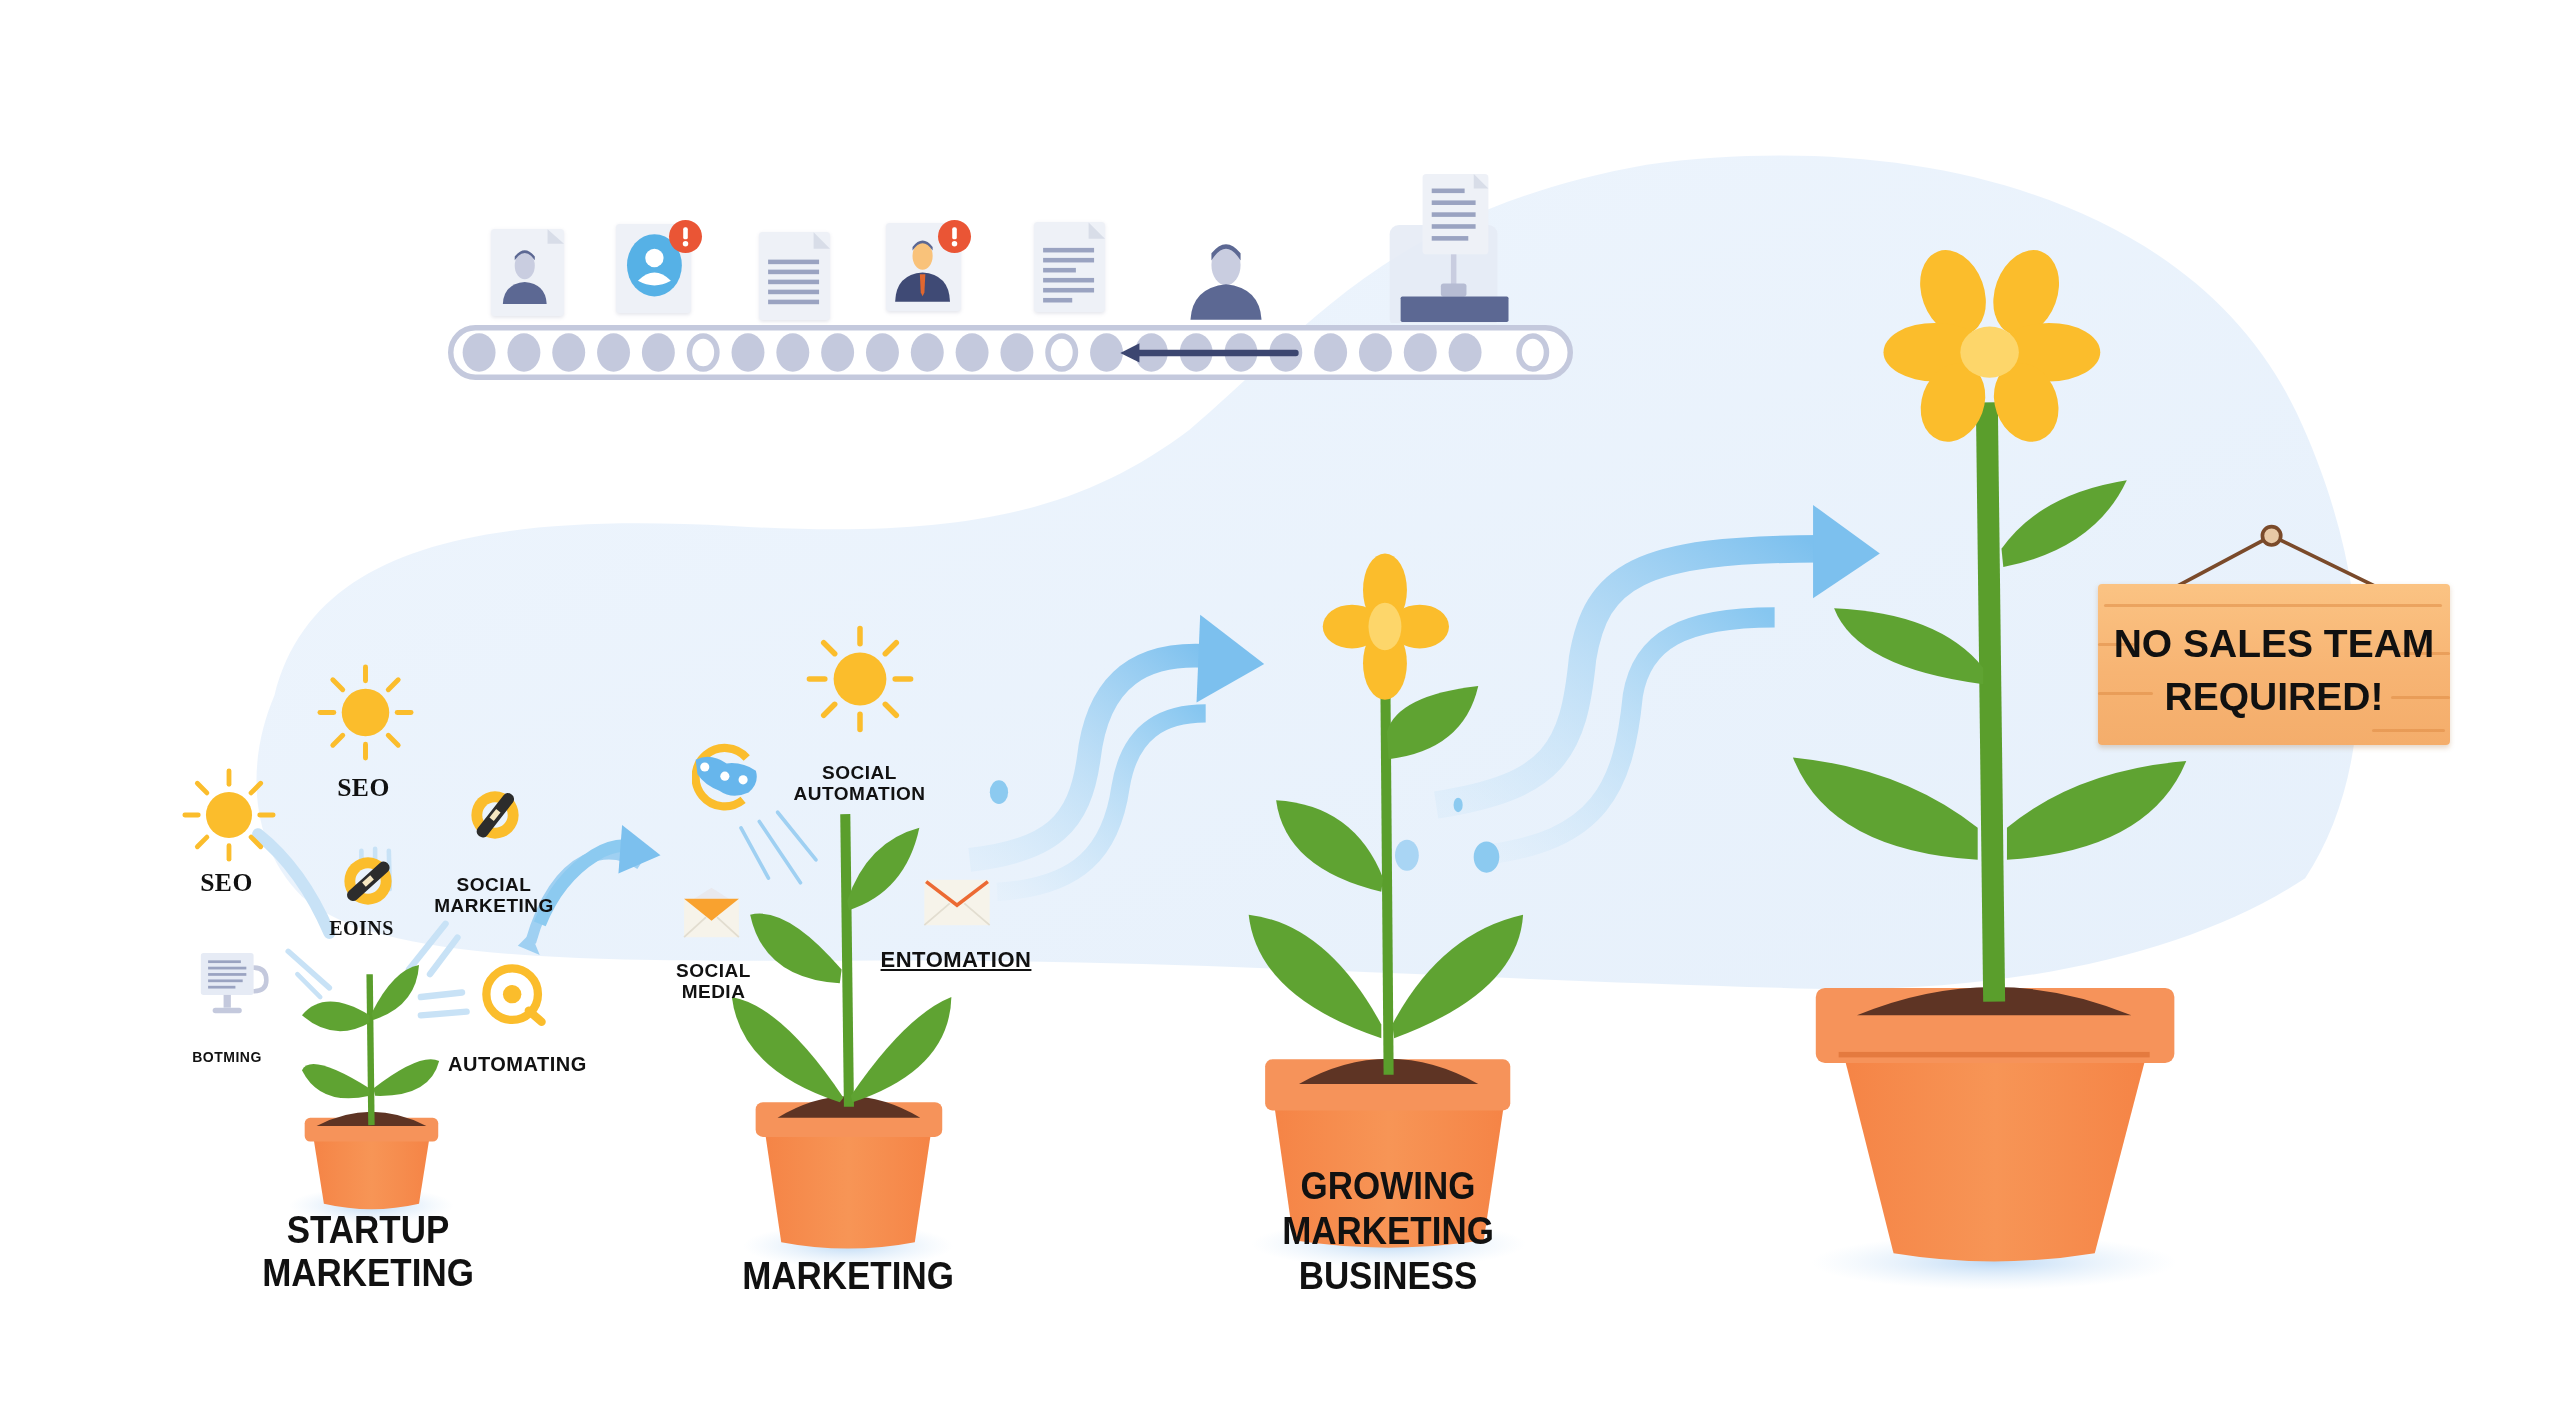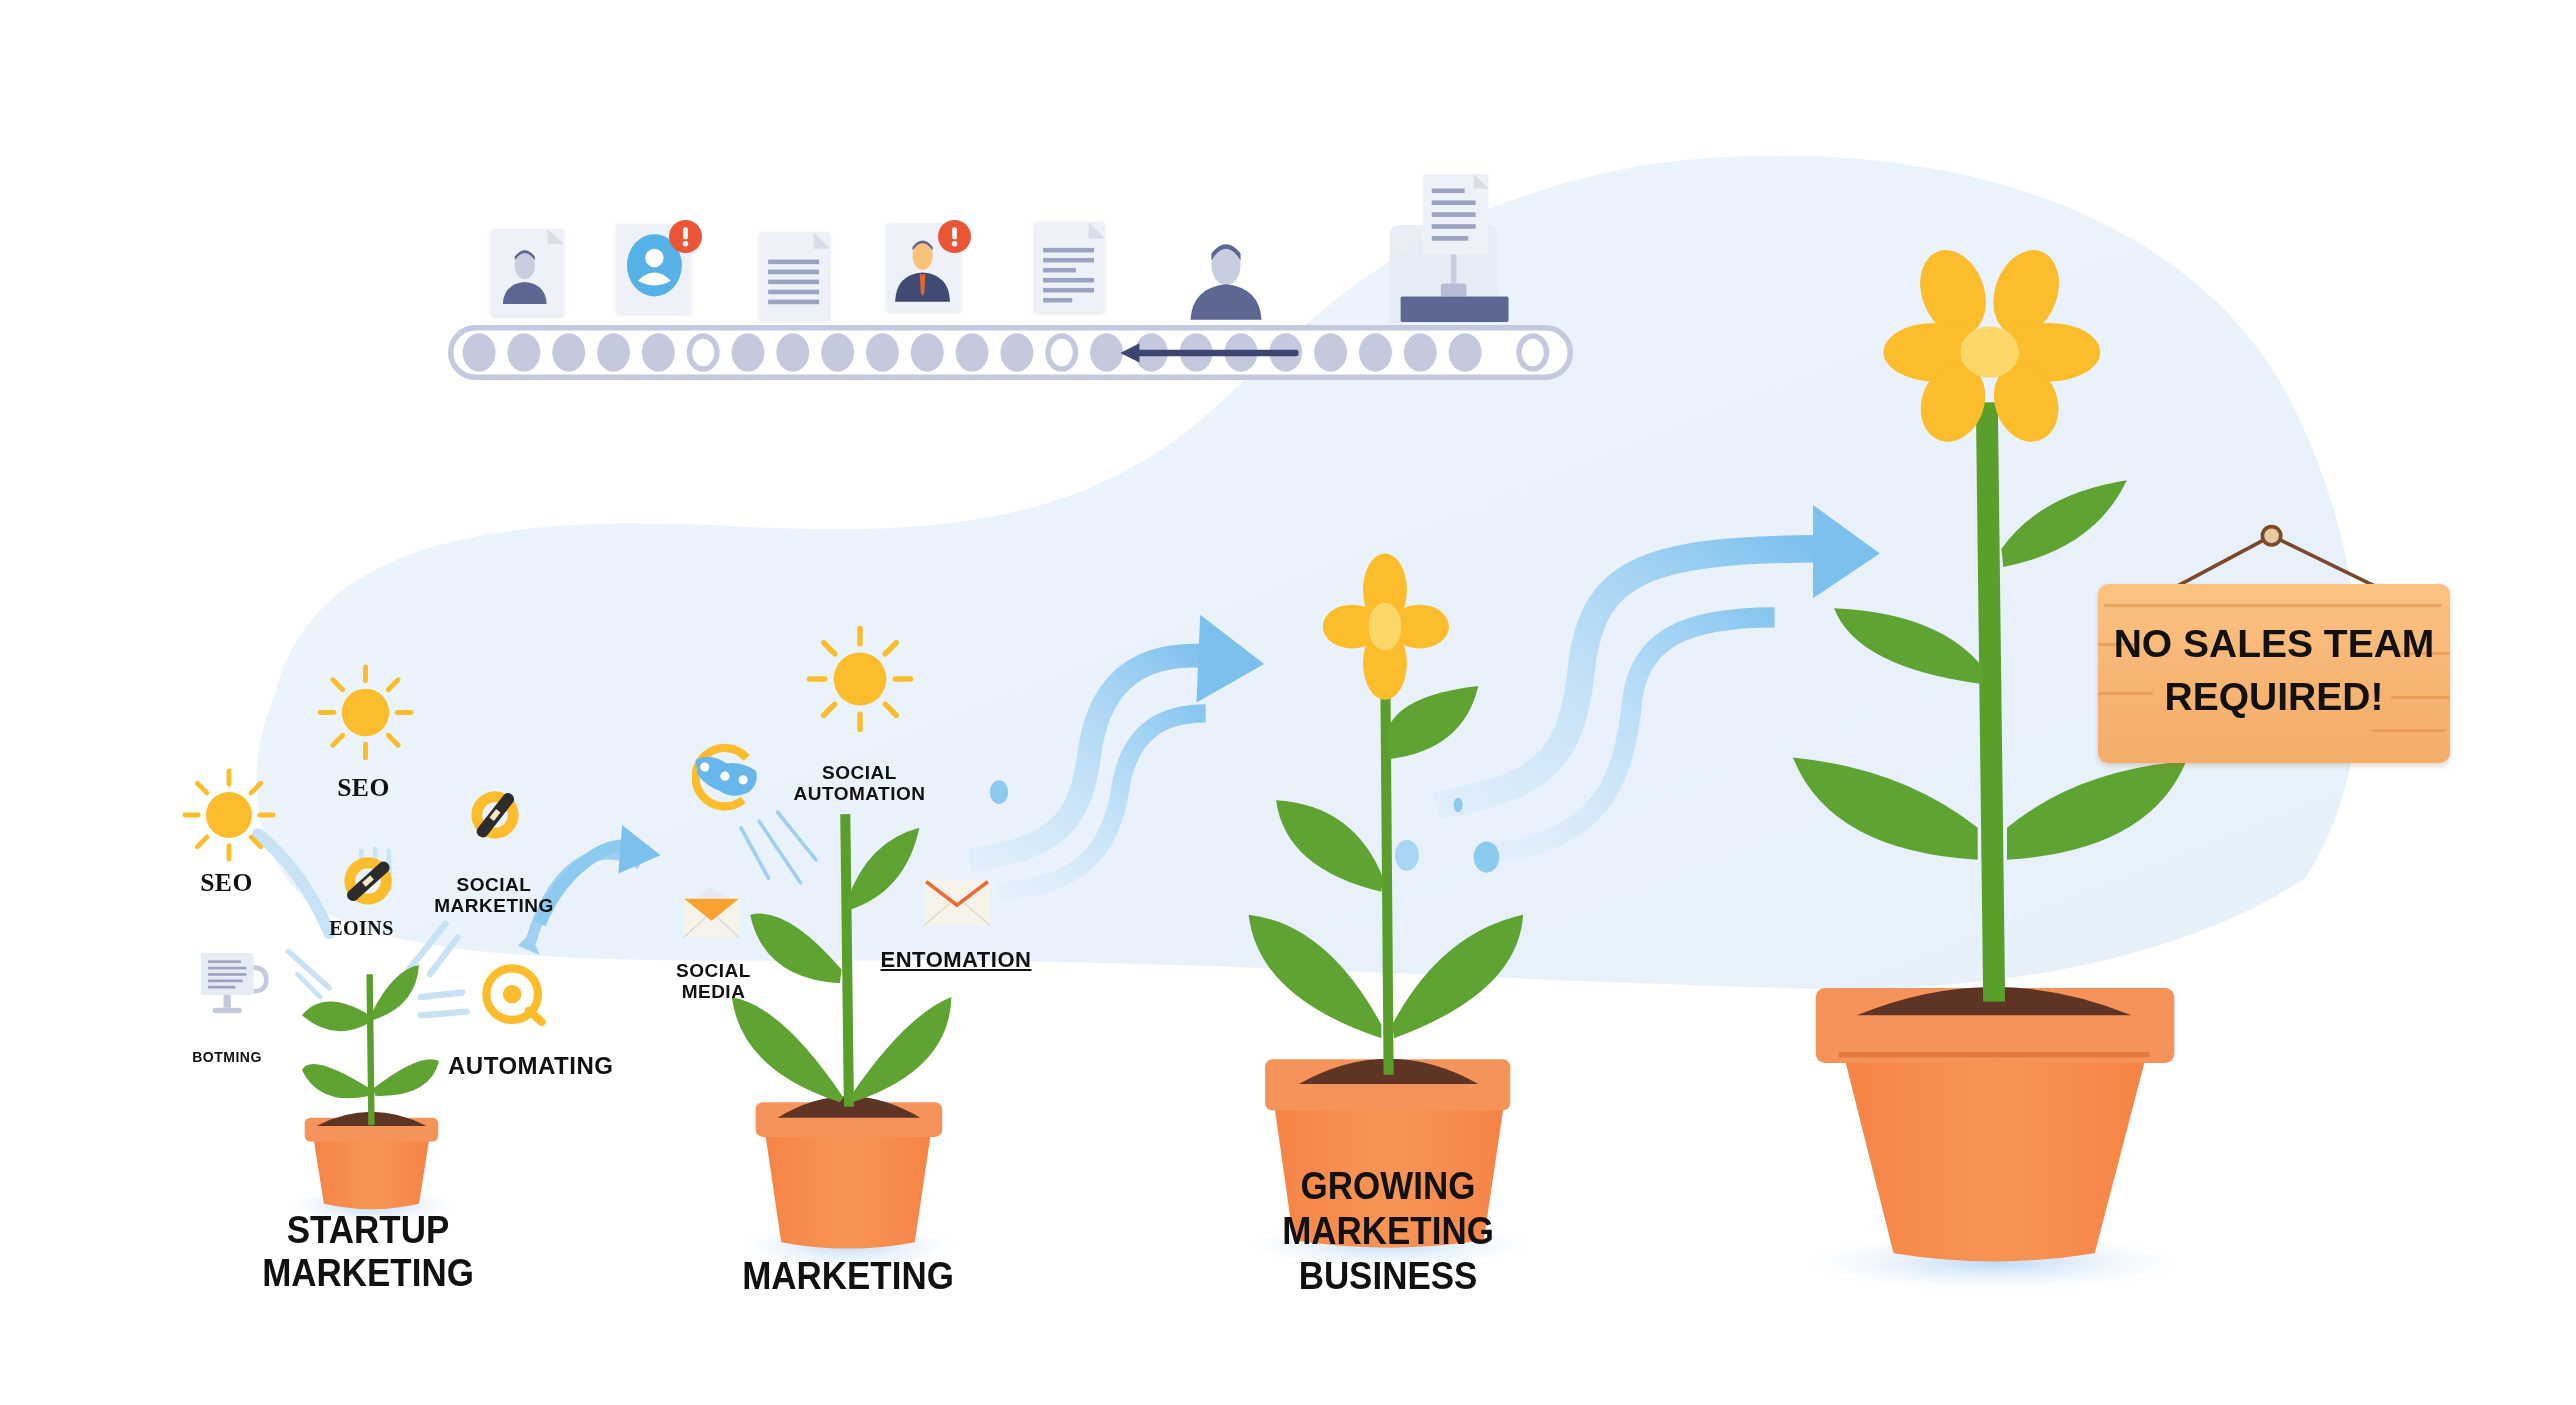--- a/index.html
+++ b/index.html
@@ -3,21 +3,21 @@
 <meta charset="utf-8">
 <style>
   html, body { margin: 0; padding: 0; background: #ffffff; }
   body { width: 2576px; height: 1405px; position: relative; overflow: hidden; font-family: "Liberation Sans", "DejaVu Sans", sans-serif; }
   .layer { position: absolute; left: 0; top: 0; width: 2576px; height: 1405px; }
   .abs { position: absolute; }
   .label { position: absolute; color: #111; font-weight: 700; text-align: center; white-space: nowrap; line-height: 1.12; letter-spacing: 0.5px; }
   .small-label { font-size: 22px; font-family: Liberation Serif, serif; }
   .tiny-label { font-size: 19px; margin-top: 14px; }
   .stage-label { font-size: 38px; letter-spacing: 0px; transform: scaleX(0.92); }
-  .sign { position: absolute; left: 2098px; top: 584px; width: 352px; height: 179px; border-radius: 10px;
+  .sign { position: absolute; left: 2098px; top: 584px; width: 352px; height: 161px; border-radius: 4px;
           background: linear-gradient(180deg, #fbc383 0%, #f7b473 55%, #f4ad6b 100%);
           box-shadow: 0 2.7px 5.5px rgba(160,100,40,0.25); }
   .sign .grain { position: absolute; height: 2.7px; background: rgba(222,140,70,0.55); border-radius: 1.8px; }
   .sign-text { position: absolute; left: 0; top: 33px; width: 352px; text-align: center; font-size: 39px; font-weight: 700; color: #111; line-height: 53px; }
   .doc-card { position: absolute; background: #eef1f7; border-radius: 3.7px; box-shadow: 0 1.8px 3.7px rgba(120,130,160,0.18); }
 </style>
 </head>
 <body>
 
 <svg class="layer" viewBox="0 0 2816 1536" width="2576" height="1405">
@@ -351,21 +351,21 @@
   <rect x="27" y="48" width="8" height="14" fill="#c4c9dd"></rect>
   <rect x="15" y="62" width="32" height="6" rx="3" fill="#c4c9dd"></rect>
 </svg>
 <div class="label tiny-label" style="left:172px;top:1036px;width:110px;font-size:14px;">BOTMING</div>
 
 <svg class="abs" style="left:479px;top:961px;" width="70" height="70" viewBox="0 0 76 76">
   <circle cx="36" cy="36" r="28" fill="none" stroke="#fbbd2c" stroke-width="9"></circle>
   <circle cx="36" cy="36" r="10" fill="#fbbd2c"></circle>
   <path d="M 54 54 L 68 66" stroke="#fbbd2c" stroke-width="9" stroke-linecap="round"></path>
 </svg>
-<div class="label tiny-label" style="left:448px;top:1039px;width:128px;font-size:24px;">AUTOMATING</div>
+<div class="label tiny-label" style="left:448px;top:1039px;width:128px;font-size:20px;">AUTOMATING</div>
 
 <svg class="abs" style="left:805px;top:624px;" width="110" height="110" viewBox="0 0 100 100">
   <g stroke="#fbbd2c" stroke-width="5" stroke-linecap="round">
     <line x1="50" y1="4" x2="50" y2="18"></line>
       <line x1="50" y1="82" x2="50" y2="96"></line>
     <line x1="4" y1="50" x2="18" y2="50"></line>
       <line x1="82" y1="50" x2="96" y2="50"></line>
     <line x1="17" y1="17" x2="27" y2="27"></line>
       <line x1="73" y1="73" x2="83" y2="83"></line>
     <line x1="83" y1="17" x2="73" y2="27"></line>

